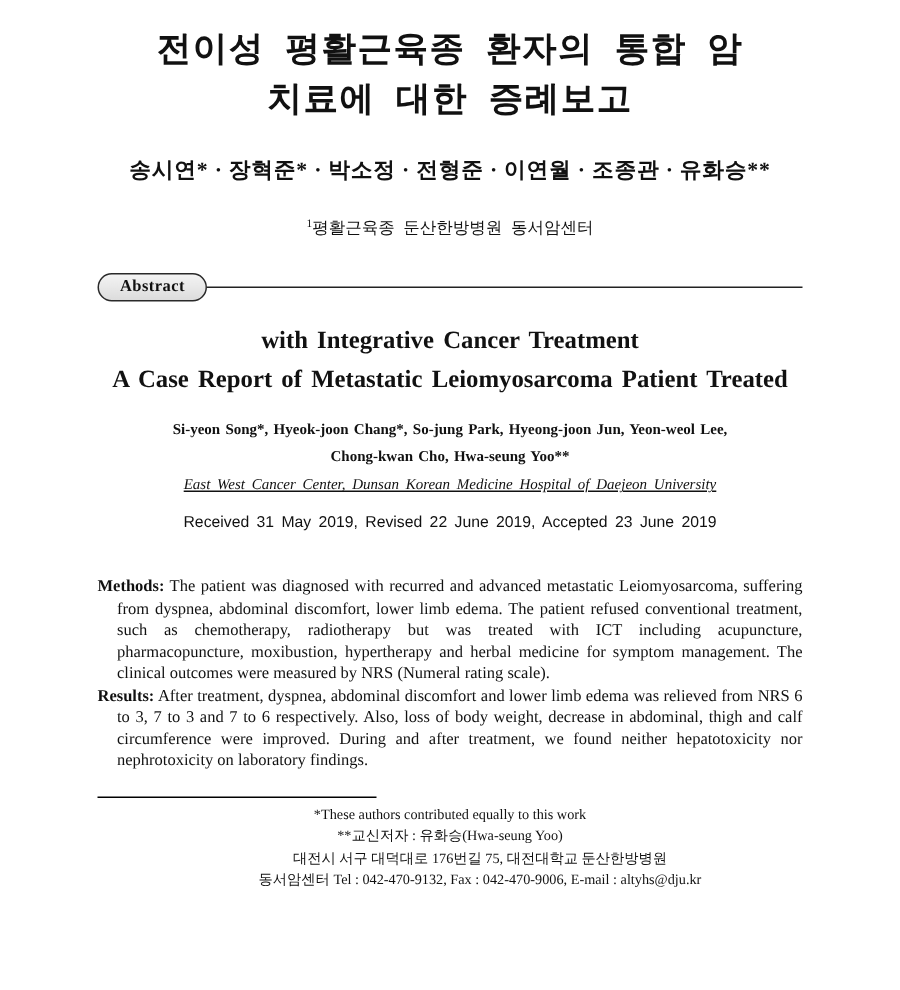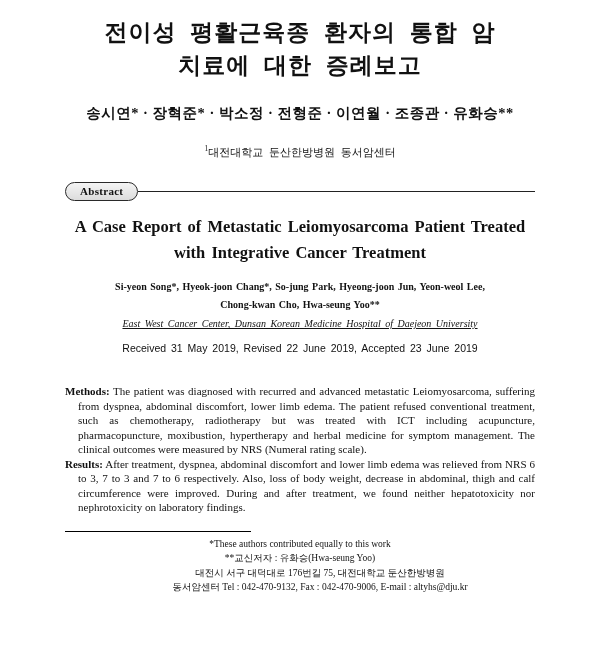--- a/index.html
+++ b/index.html
@@ -120,30 +120,30 @@
 
 <div class="page">
 
   <div class="title-kr">
     <div>전이성 평활근육종 환자의 통합 암</div>
     <div>치료에 대한 증례보고</div>
   </div>
 
   <div class="authors-kr">송시연* · 장혁준* · 박소정 · 전형준 · 이연월 · 조종관 · 유화승**</div>
 
-  <div class="affil-kr"><sup>1</sup><span>대전대학교 둔산한방병원 동서암센터</span></div>
+  <div class="affil-kr"><sup>1</sup><span>평활근육종 둔산한방병원 동서암센터</span></div>
 
   <div class="abstract-row">
     <div class="abstract-pill">Abstract</div>
     <div class="abstract-rule"></div>
   </div>
 
   <div class="title-en">
+    <div>with Integrative Cancer Treatment</div>
     <div>A Case Report of Metastatic Leiomyosarcoma Patient Treated</div>
-    <div>with Integrative Cancer Treatment</div>
   </div>
 
   <div class="authors-en">
     <div>Si-yeon Song*, Hyeok-joon Chang*, So-jung Park, Hyeong-joon Jun, Yeon-weol Lee,</div>
     <div>Chong-kwan Cho, Hwa-seung Yoo**</div>
   </div>
 
   <div class="affil-en">East West Cancer Center, Dunsan Korean Medicine Hospital of Daejeon University</div>
 
   <div class="dates">Received 31 May 2019, Revised 22 June 2019, Accepted 23 June 2019</div>

